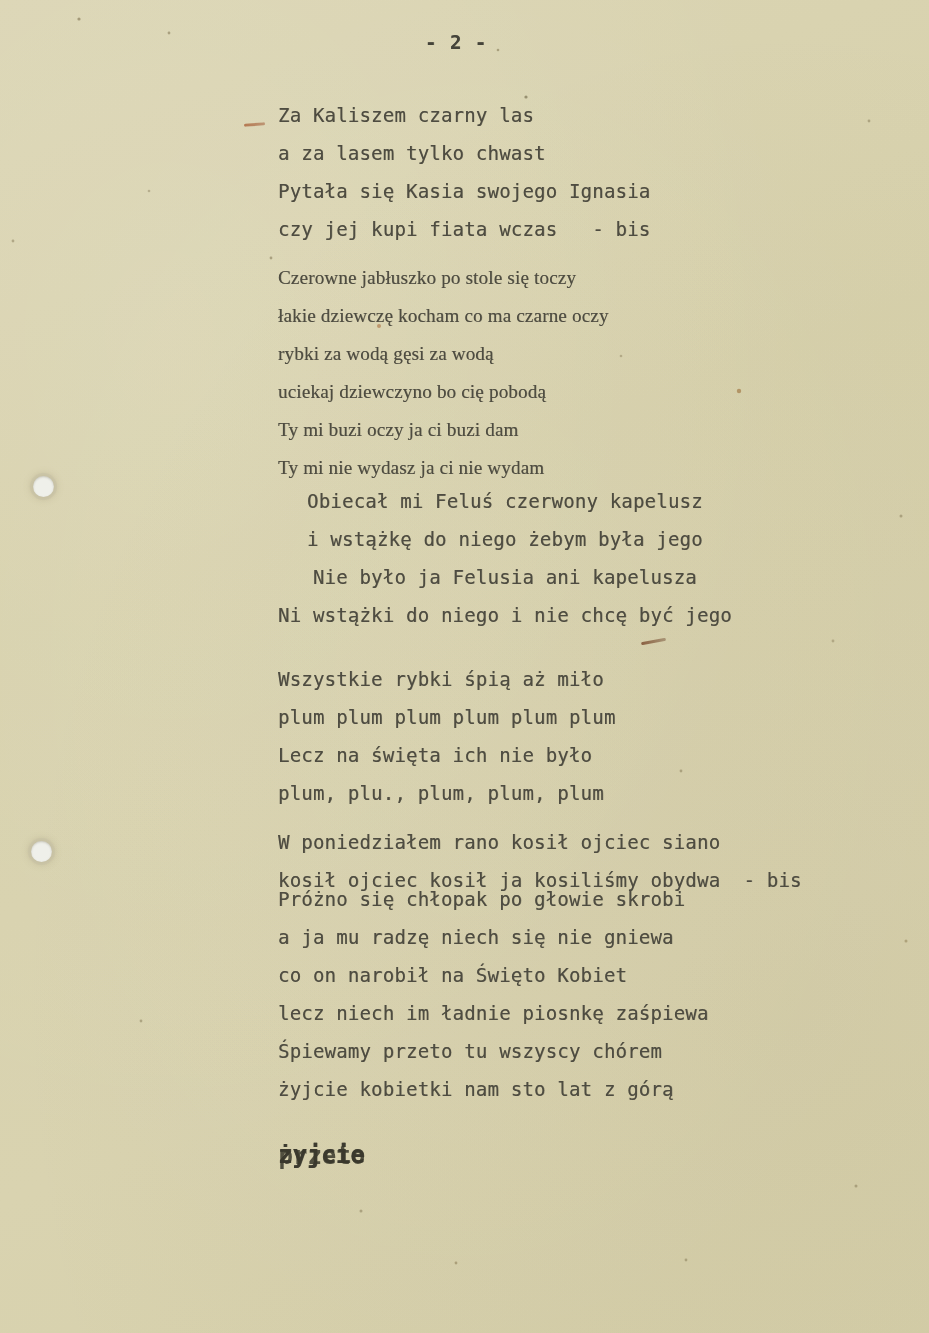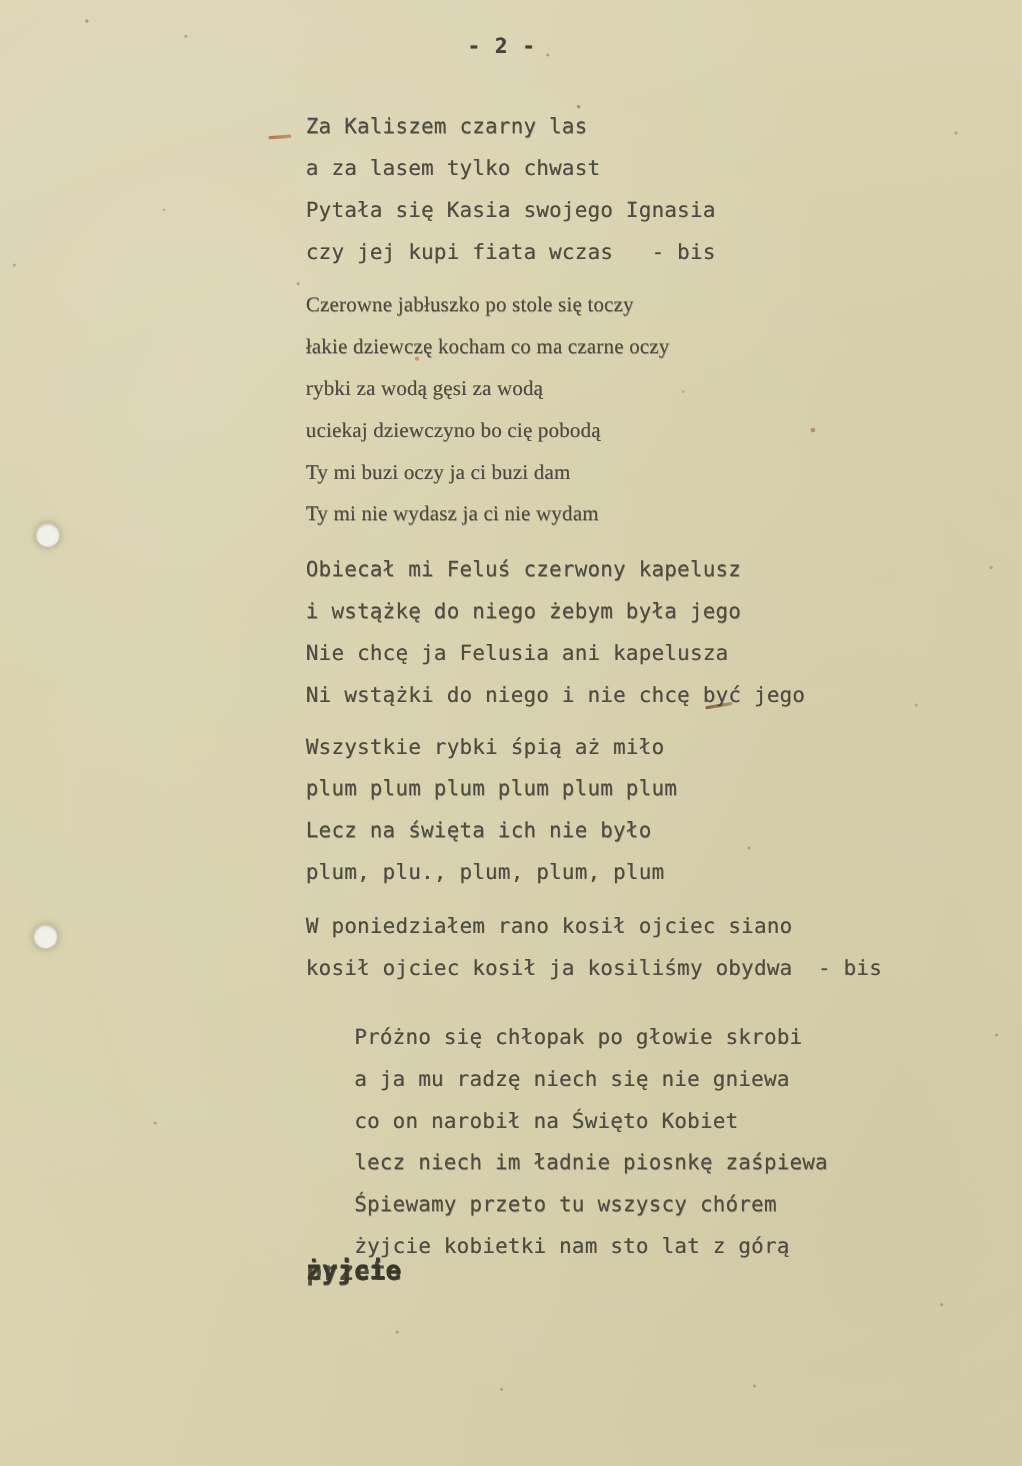--- a/index.html
+++ b/index.html
@@ -43,24 +43,24 @@
     height: 38px;
     line-height: 38px;
     font-size: 19px;
     color: #4e4c41;
     white-space: pre;
     letter-spacing: 0.2px;
     text-shadow: 0.4px 0.4px 0.5px rgba(70,68,56,0.5);
   }
   .s1 { top: 96px; }
   .s2 { top: 259px; font-family: Liberation Serif, serif; }
-  .s3 { top: 499px; }
+  .s3 { top: 482px; text-align: center; }
   .s4 { top: 660px; }
   .s5 { top: 823px; }
-  .s6 { top: 924px; margin-left: 44px; }
+  .s6 { top: 880px; }
 
   
   .struck {
     position: absolute;
     left: 278px;
     top: 1136px;
     height: 38px;
     line-height: 38px;
     font-size: 24px;
     font-weight: bold;
@@ -168,21 +168,21 @@
     <div class="line">łakie dziewczę kocham co ma czarne oczy</div>
     <div class="line">rybki za wodą gęsi za wodą</div>
     <div class="line">uciekaj dziewczyno bo cię pobodą</div>
     <div class="line">Ty mi buzi oczy ja ci buzi dam</div>
     <div class="line">Ty mi nie wydasz ja ci nie wydam</div>
   </div>
 
   <div class="stanza s3">
     <div class="line">Obiecał mi Feluś czerwony kapelusz</div>
     <div class="line">i wstążkę do niego żebym była jego</div>
-    <div class="line">Nie chcę ja Felusia ani kapelusza</div>
+    <div class="line">Nie było ja Felusia ani kapelusza</div>
     <div class="line">Ni wstążki do niego i nie chcę być jego</div>
   </div>
 
   <div class="stanza s4">
     <div class="line">Wszystkie rybki śpią aż miło</div>
     <div class="line">plum plum plum plum plum plum</div>
     <div class="line">Lecz na święta ich nie było</div>
     <div class="line">plum, plu., plum, plum, plum</div>
   </div>
 

